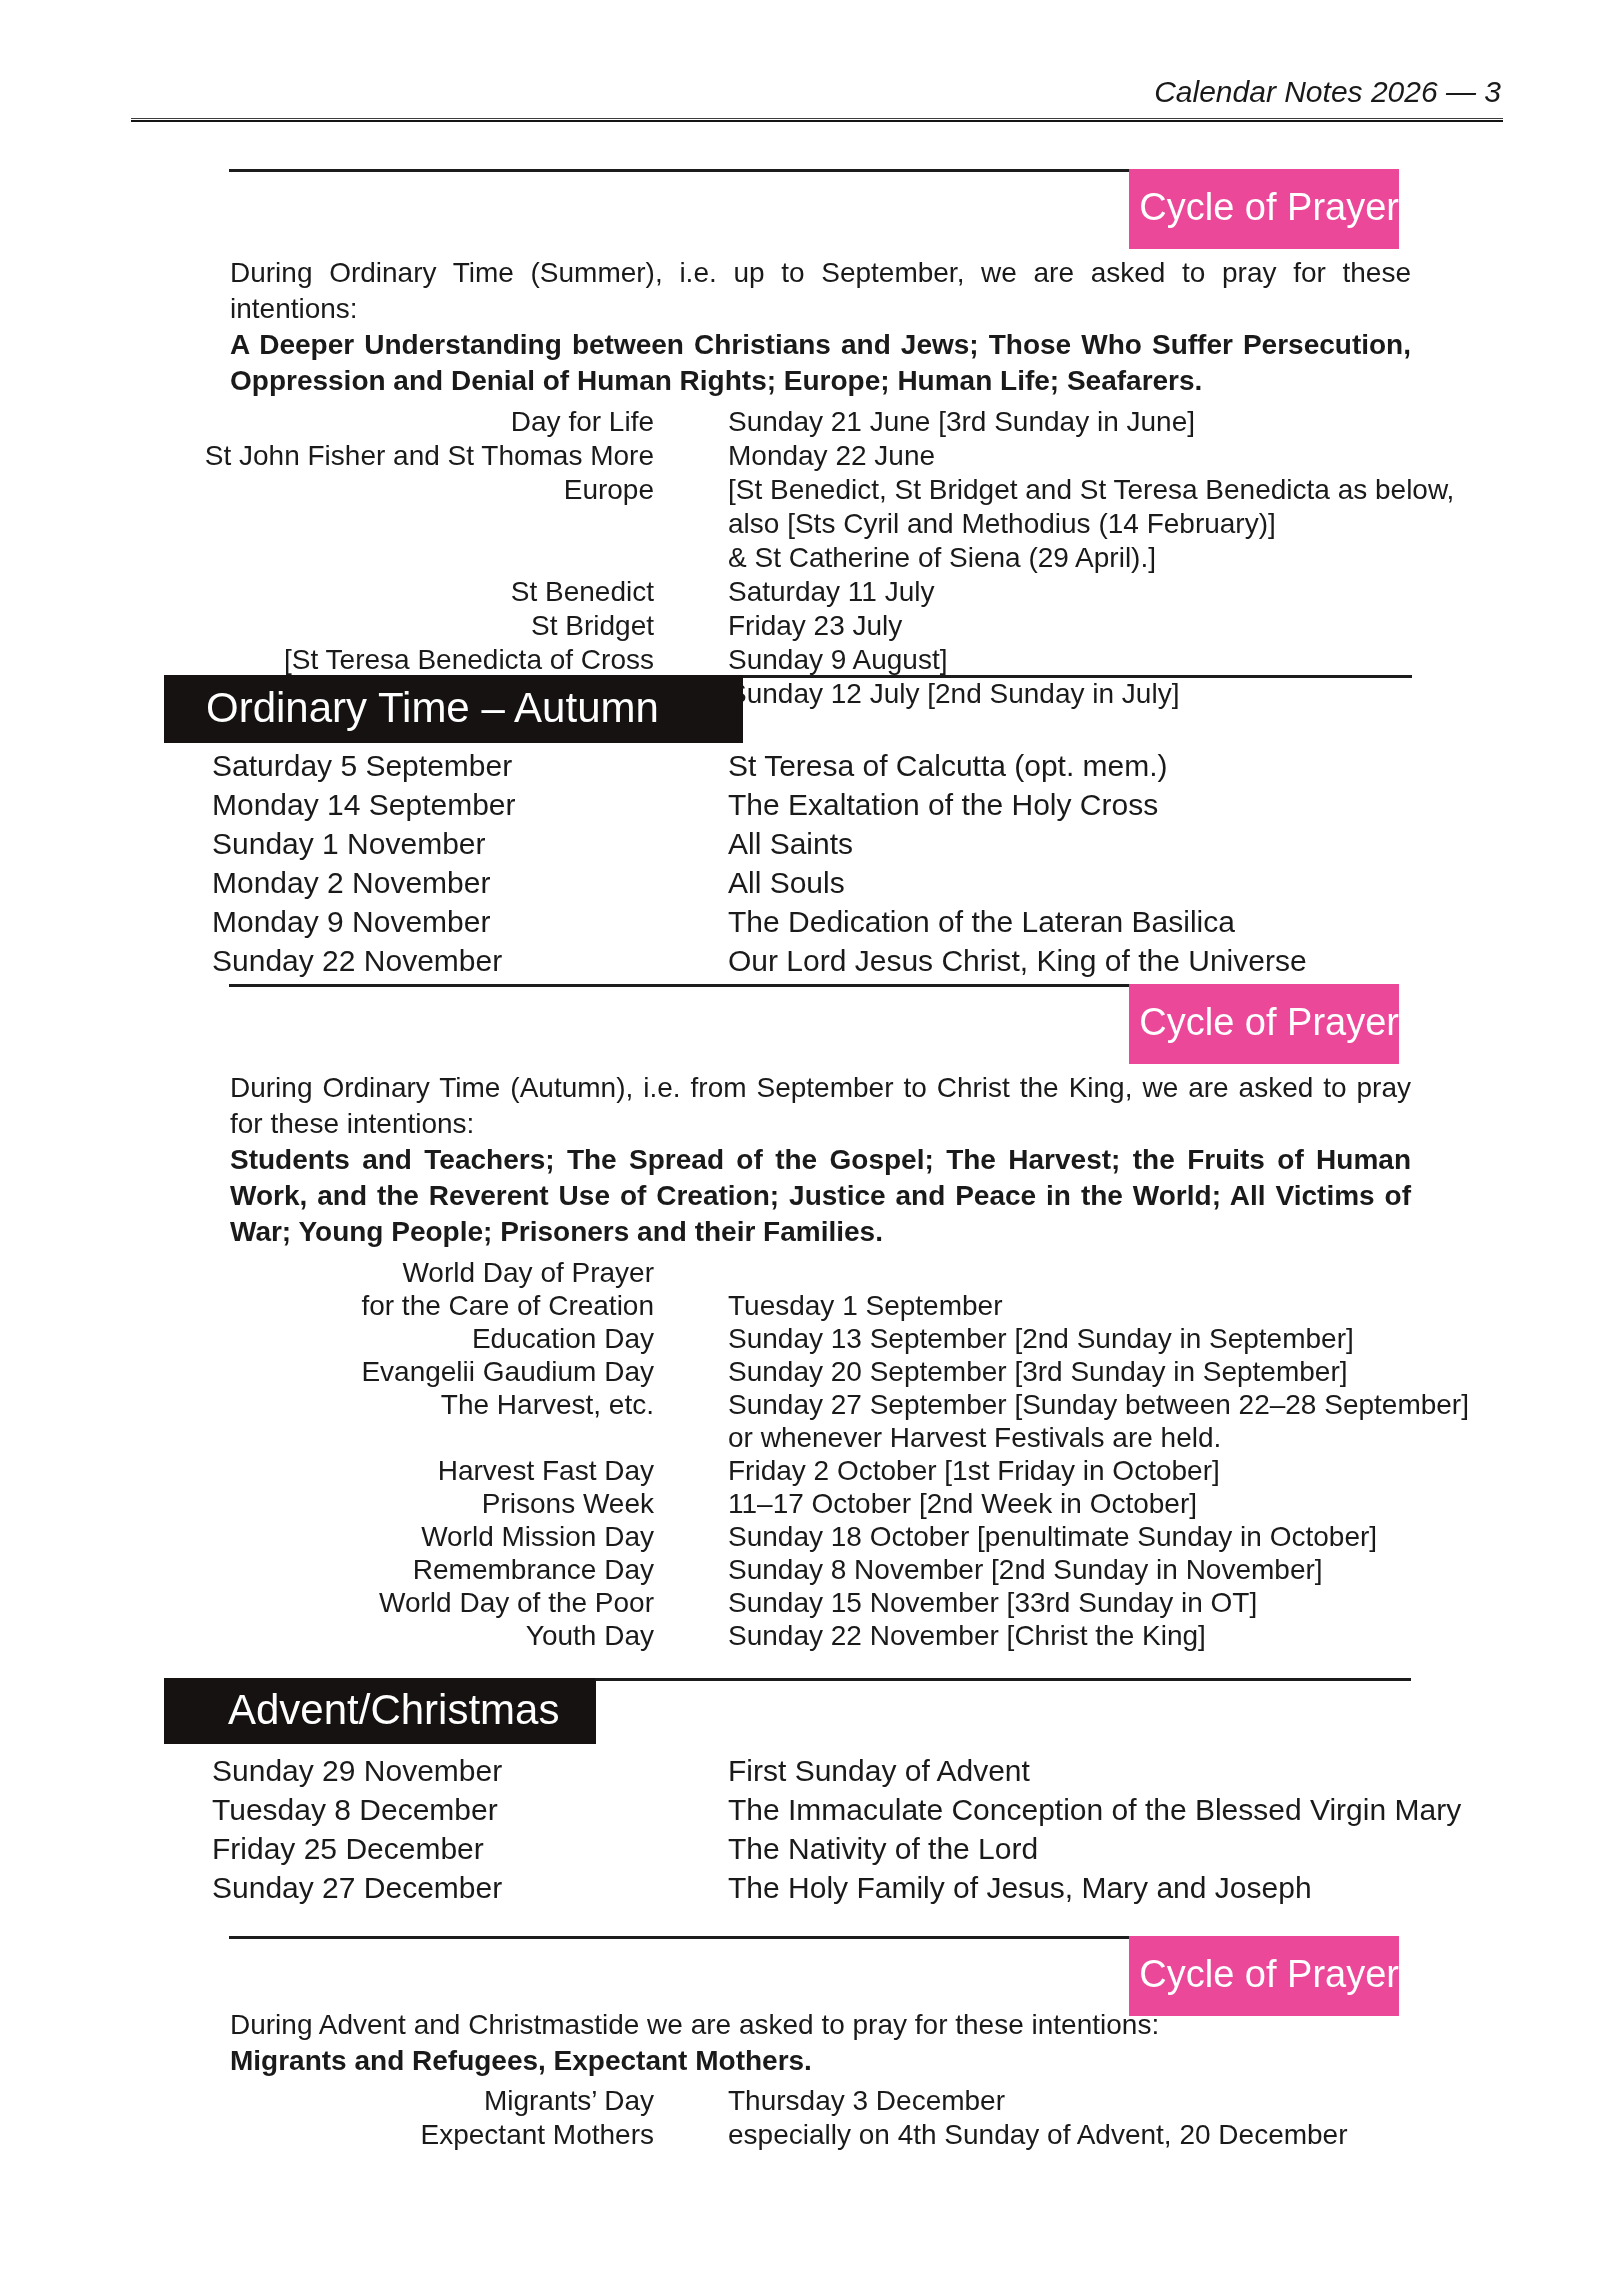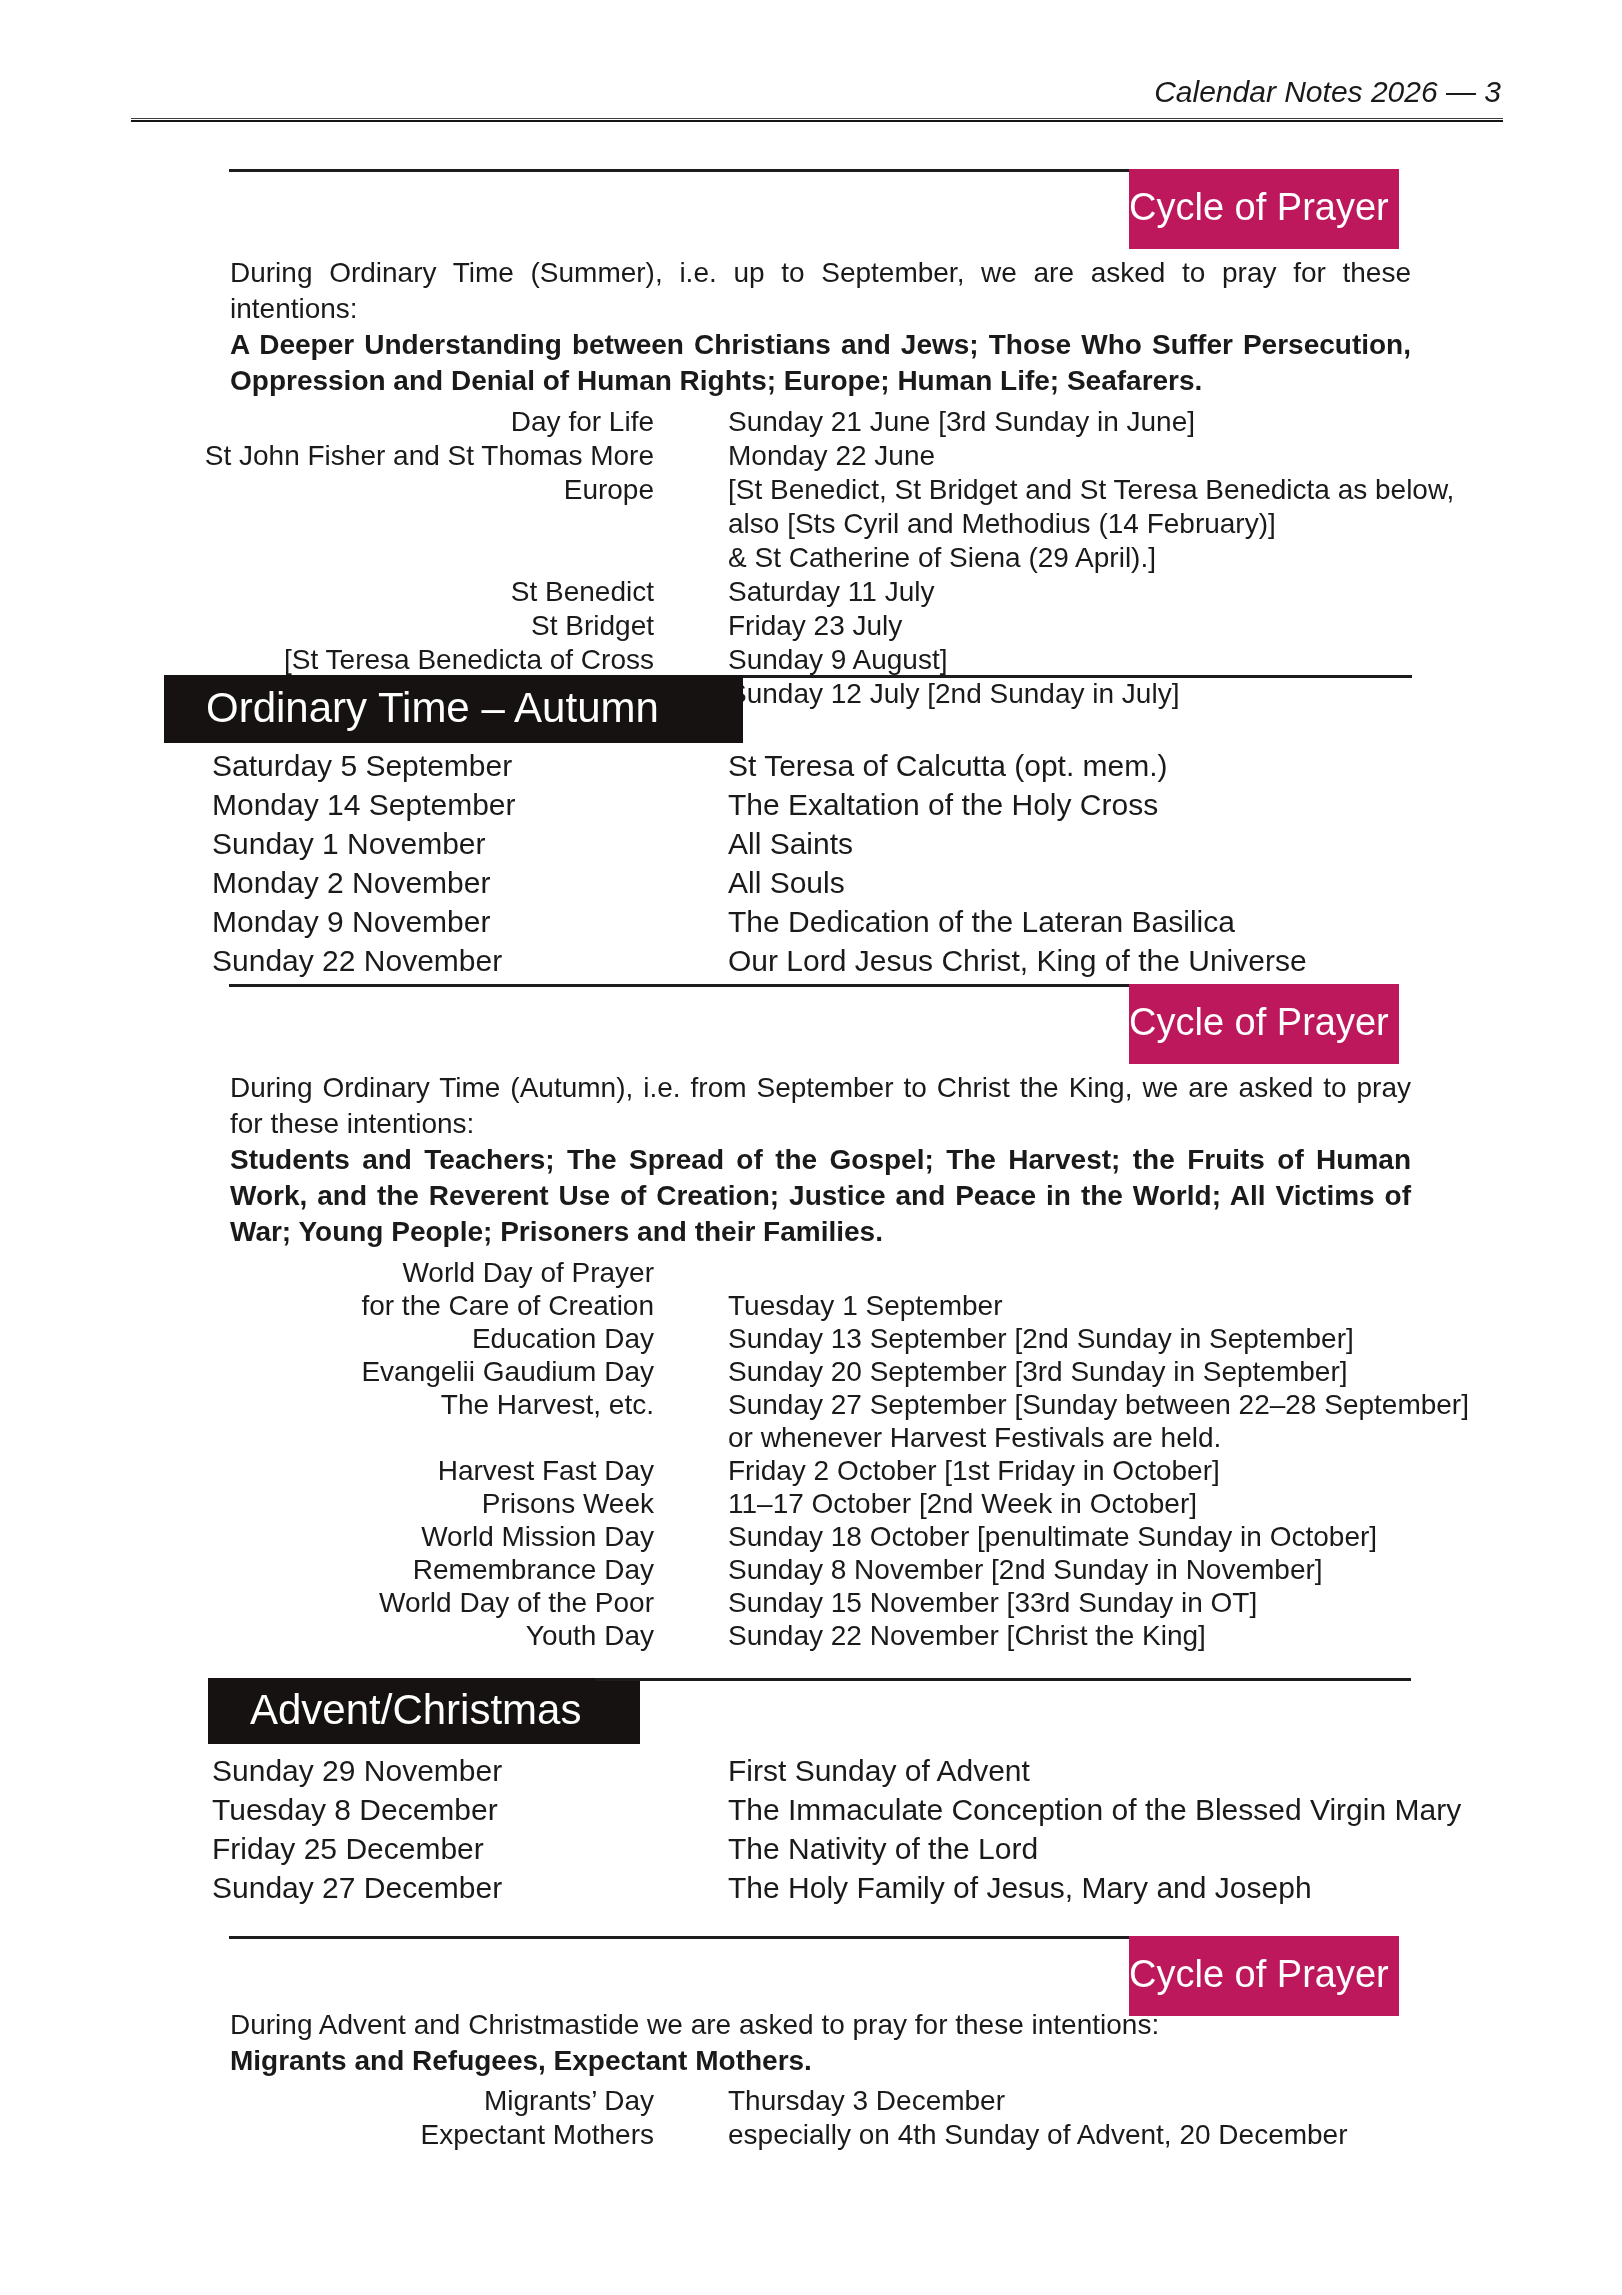--- a/index.html
+++ b/index.html
@@ -17,22 +17,22 @@
     position:absolute;top:118px;left:131px;width:1372px;height:3.9px;
     background:linear-gradient(to bottom,#3d3d3d 0,#3d3d3d 1.3px,#ffffff 1.3px,#ffffff 2px,#141414 2px,#141414 3.9px);
   }
   
   .section{position:absolute;left:0;width:1623px;}
   #cycle1{top:169px;}  #otautumn{top:675px;}  #cycle2{top:984px;}
   #advent{top:1678px;} #cycle3{top:1936px;}
   
   .cycle-rule{position:absolute;left:229px;top:0;width:900px;height:2.6px;background:#1c1c1c;}
   .cycle-box{
-    position:absolute;left:1129px;top:0;width:270px;height:80px;background:#be185d;
-    color:#ffffff;text-align:left;font-size:38px;line-height:77px;white-space:nowrap;
+    position:absolute;left:1129px;top:0;width:270px;height:80px;background:#ec4899;
+    color:#ffffff;text-align:right;font-size:38px;line-height:77px;white-space:nowrap;
   }
   .cycle-paras{position:absolute;left:230px;width:1181px;font-size:28px;line-height:36px;}
   #cycle1 .cycle-paras{top:86px;}
   #cycle2 .cycle-paras{top:86px;}
   #cycle3 .cycle-paras{top:71px;}
   .para{text-align:justify;}
   .para.bold{font-weight:bold;}
   
   .cycle-table{position:absolute;left:0;width:1623px;font-size:28px;}
   #cycle1 .cycle-table{top:196px;margin-top:40px;}
@@ -41,21 +41,21 @@
   .cline{position:relative;height:34px;line-height:34px;}
   #cycle2 .cline{height:33px;line-height:33px;}
   .cl-label{position:absolute;left:98px;width:556px;text-align:right;white-space:nowrap;}
   .cl-value{position:absolute;left:728px;width:759px;white-space:nowrap;}
   
   .sec-box{
     position:absolute;top:0;background:#161212;color:#ffffff;
     font-size:42px;box-sizing:border-box;white-space:nowrap;
   }
   #otautumn .sec-box{left:164px;width:579px;height:68px;line-height:65px;padding-left:42px;}
-  #advent  .sec-box{left:164px;width:432px;height:66px;line-height:63px;padding-left:42px;margin-left:44px;}
+  #advent  .sec-box{left:164px;width:432px;height:66px;line-height:63px;padding-left:64px;}
   .sec-rule{position:absolute;top:0;height:2.6px;background:#1c1c1c;}
   #otautumn .sec-rule{left:743px;width:669px;}
   #advent  .sec-rule{left:595px;width:816px;}
   
   .main-table{position:absolute;left:0;width:1623px;font-size:30px;}
   #otautumn .main-table{top:71px;}
   #advent  .main-table{top:73px;}
   .mline{position:relative;height:39px;line-height:39px;}
   .ml-date{position:absolute;left:212px;width:510px;white-space:nowrap;}
   .ml-title{position:absolute;left:728px;width:785px;white-space:nowrap;}

